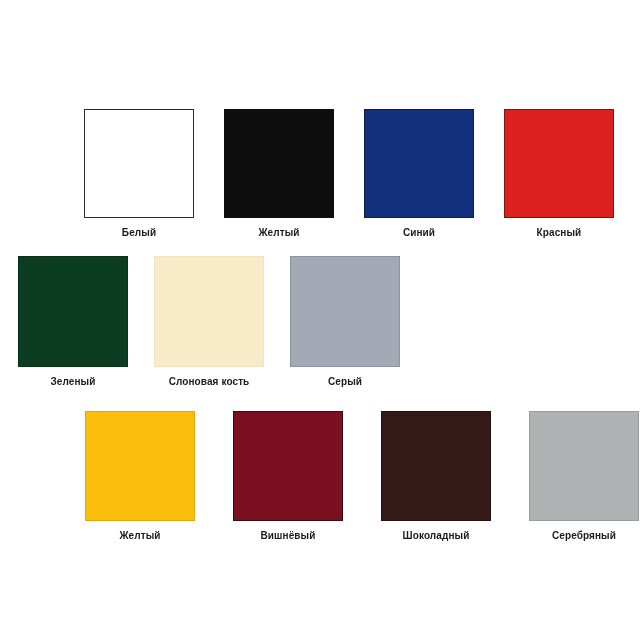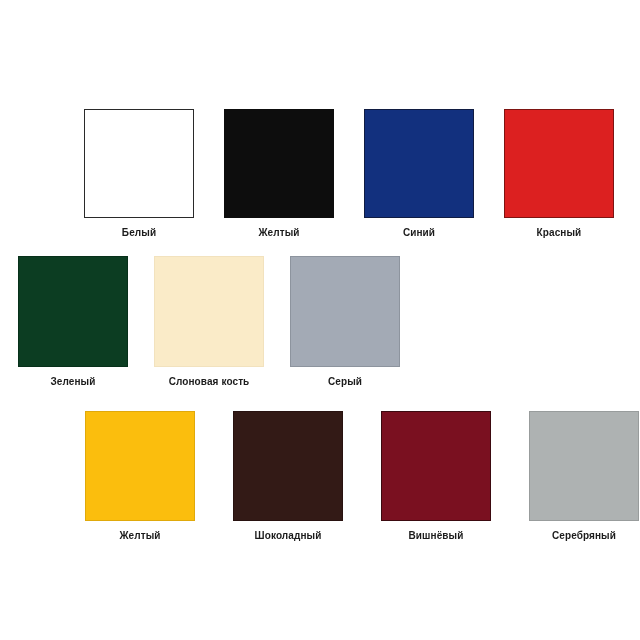--- a/index.html
+++ b/index.html
@@ -115,26 +115,26 @@
       <span class="swatch-label">Серый</span>
     </div>
   </div>
 
   <div class="swatch-row" id="swatch-row-3">
     <div class="swatch-cell">
       <span class="swatch-chip" title="Желтый" style="background: rgb(251, 190, 13); border: 1px solid rgb(224, 169, 11);"></span>
       <span class="swatch-label">Желтый</span>
     </div>
     <div class="swatch-cell">
+      <span class="swatch-chip" title="Вишнёвый" style="background: rgb(122, 16, 32); border: 1px solid rgb(60, 10, 16);"></span>
+      <span class="swatch-label">Вишнёвый</span>
+    </div>
+    <div class="swatch-cell">
       <span class="swatch-chip" title="Шоколадный" style="background: rgb(51, 26, 22); border: 1px solid rgb(40, 18, 16);"></span>
       <span class="swatch-label">Шоколадный</span>
-    </div>
-    <div class="swatch-cell">
-      <span class="swatch-chip" title="Вишнёвый" style="background: rgb(122, 16, 32); border: 1px solid rgb(60, 10, 16);"></span>
-      <span class="swatch-label">Вишнёвый</span>
     </div>
     <div class="swatch-cell">
       <span class="swatch-chip" title="Серебряный" style="background: rgb(174, 178, 178); border: 1px solid rgb(152, 156, 156);"></span>
       <span class="swatch-label">Серебряный</span>
     </div>
   </div>
 
 </div>
 
 </body></html>

